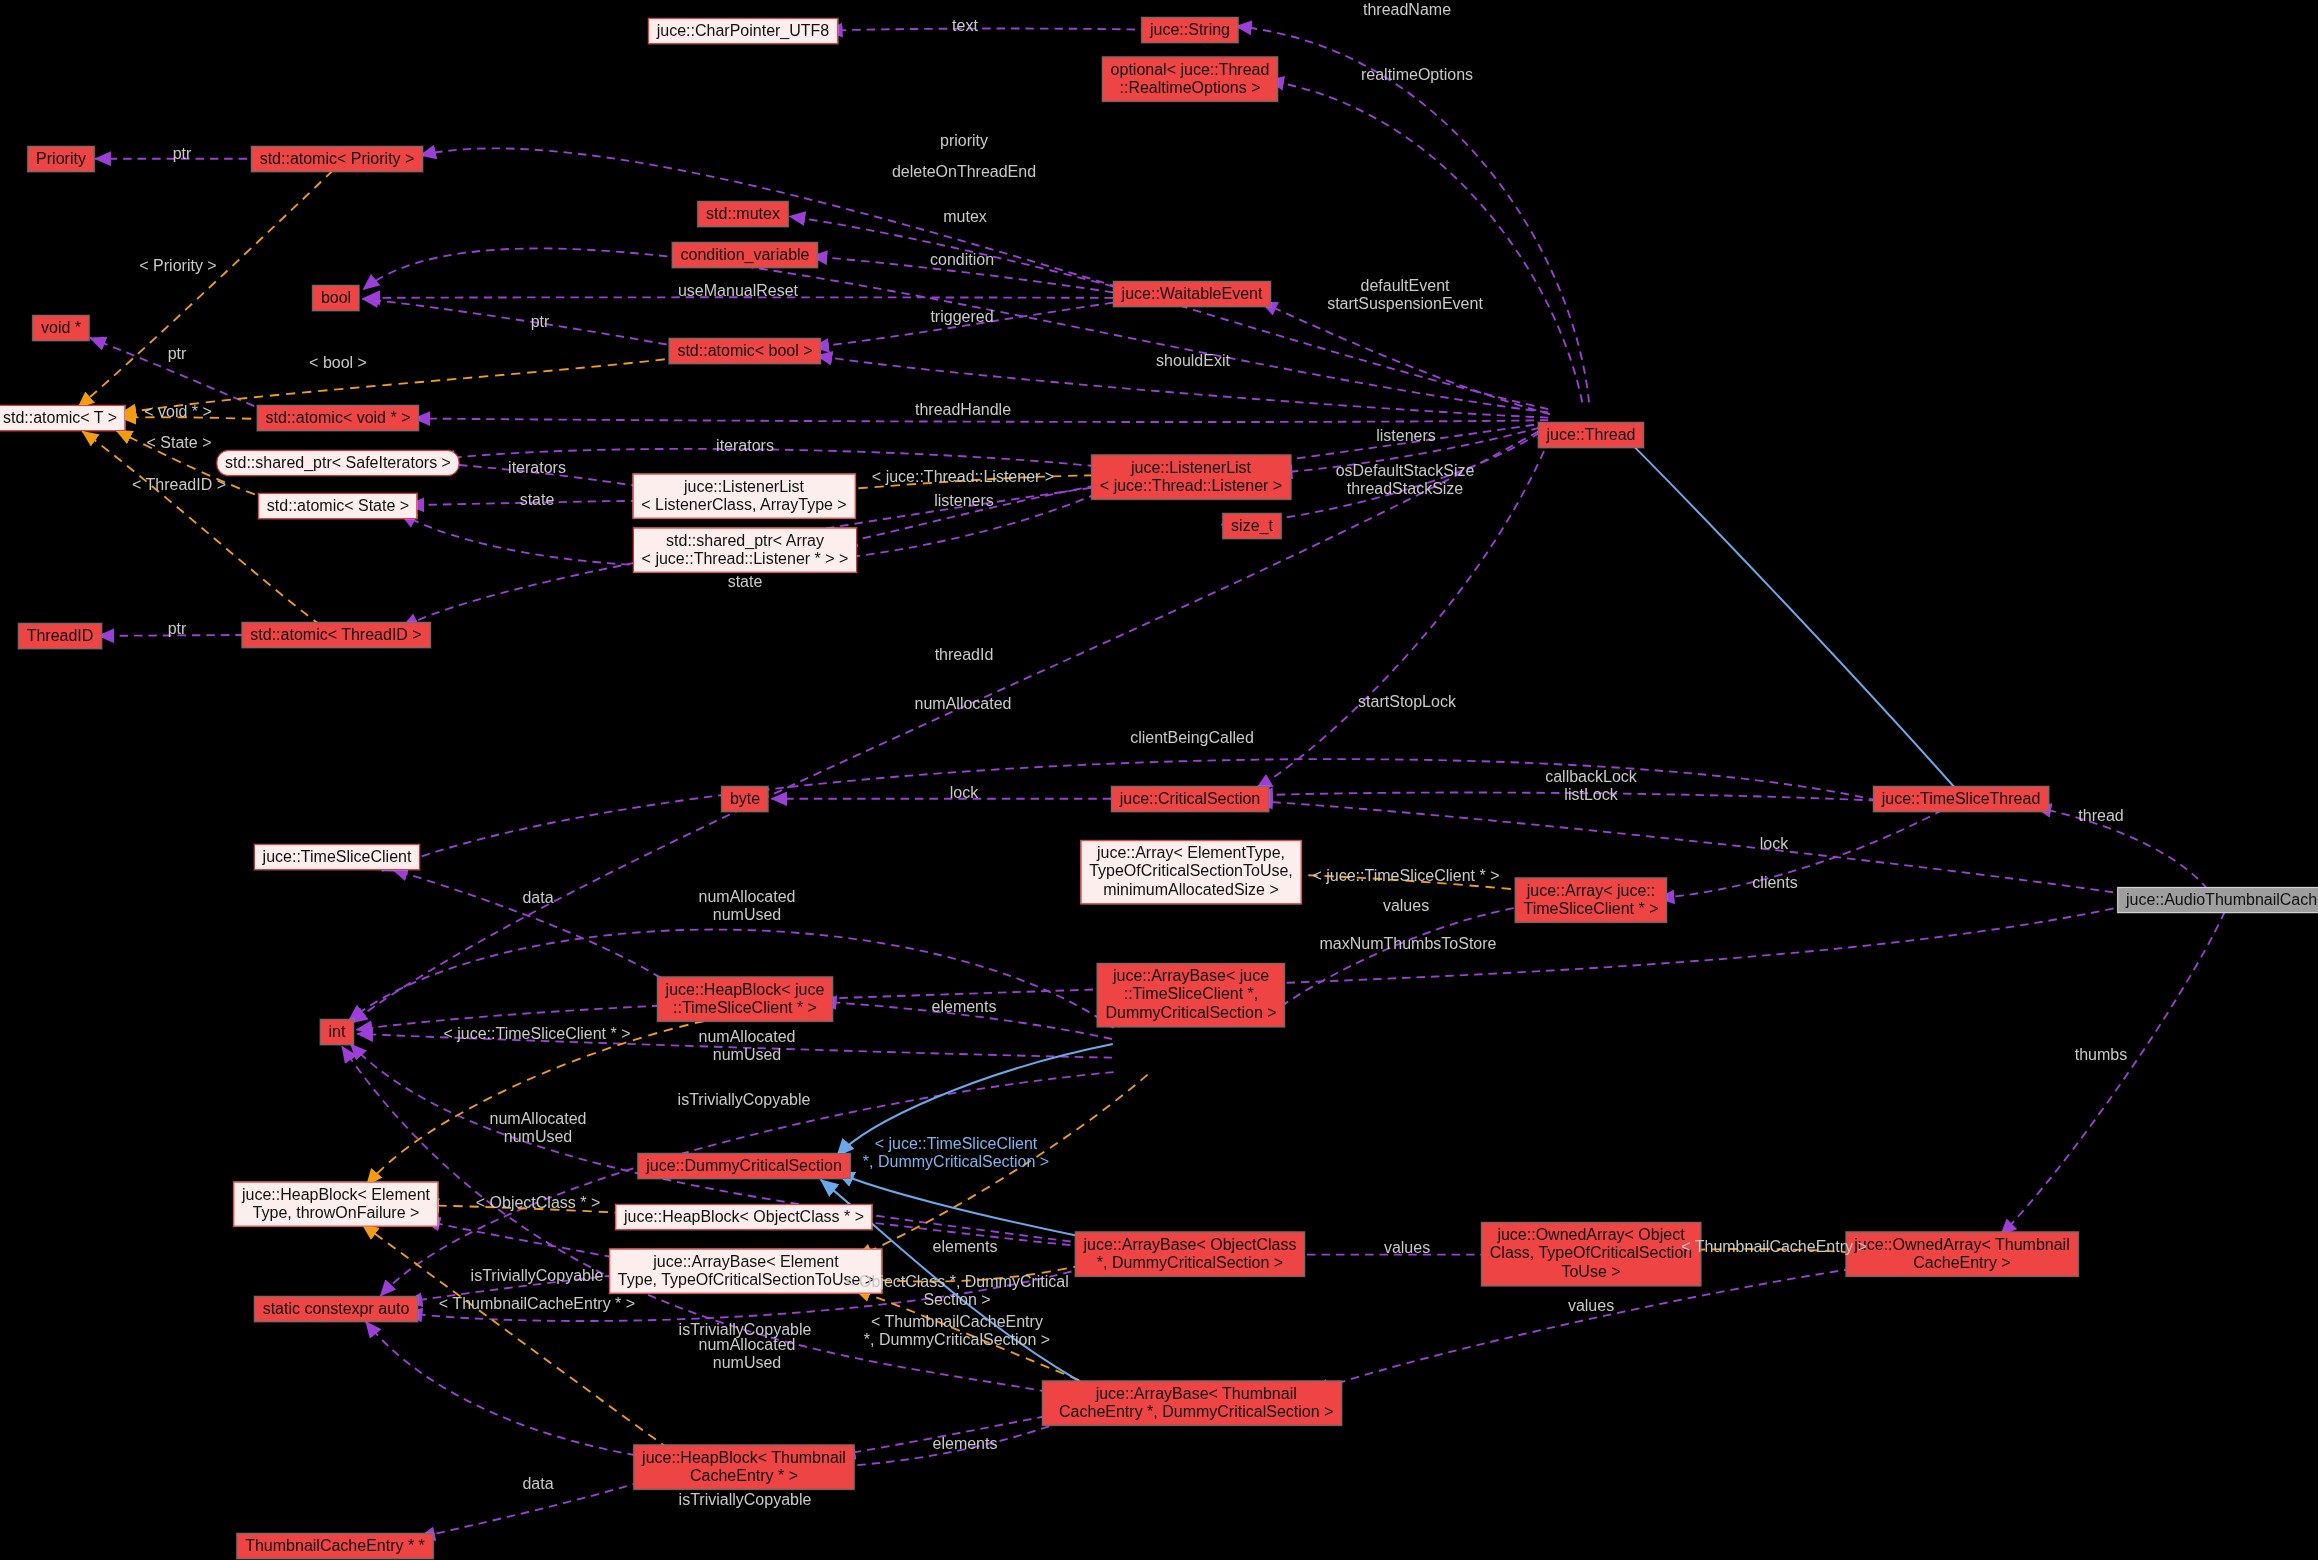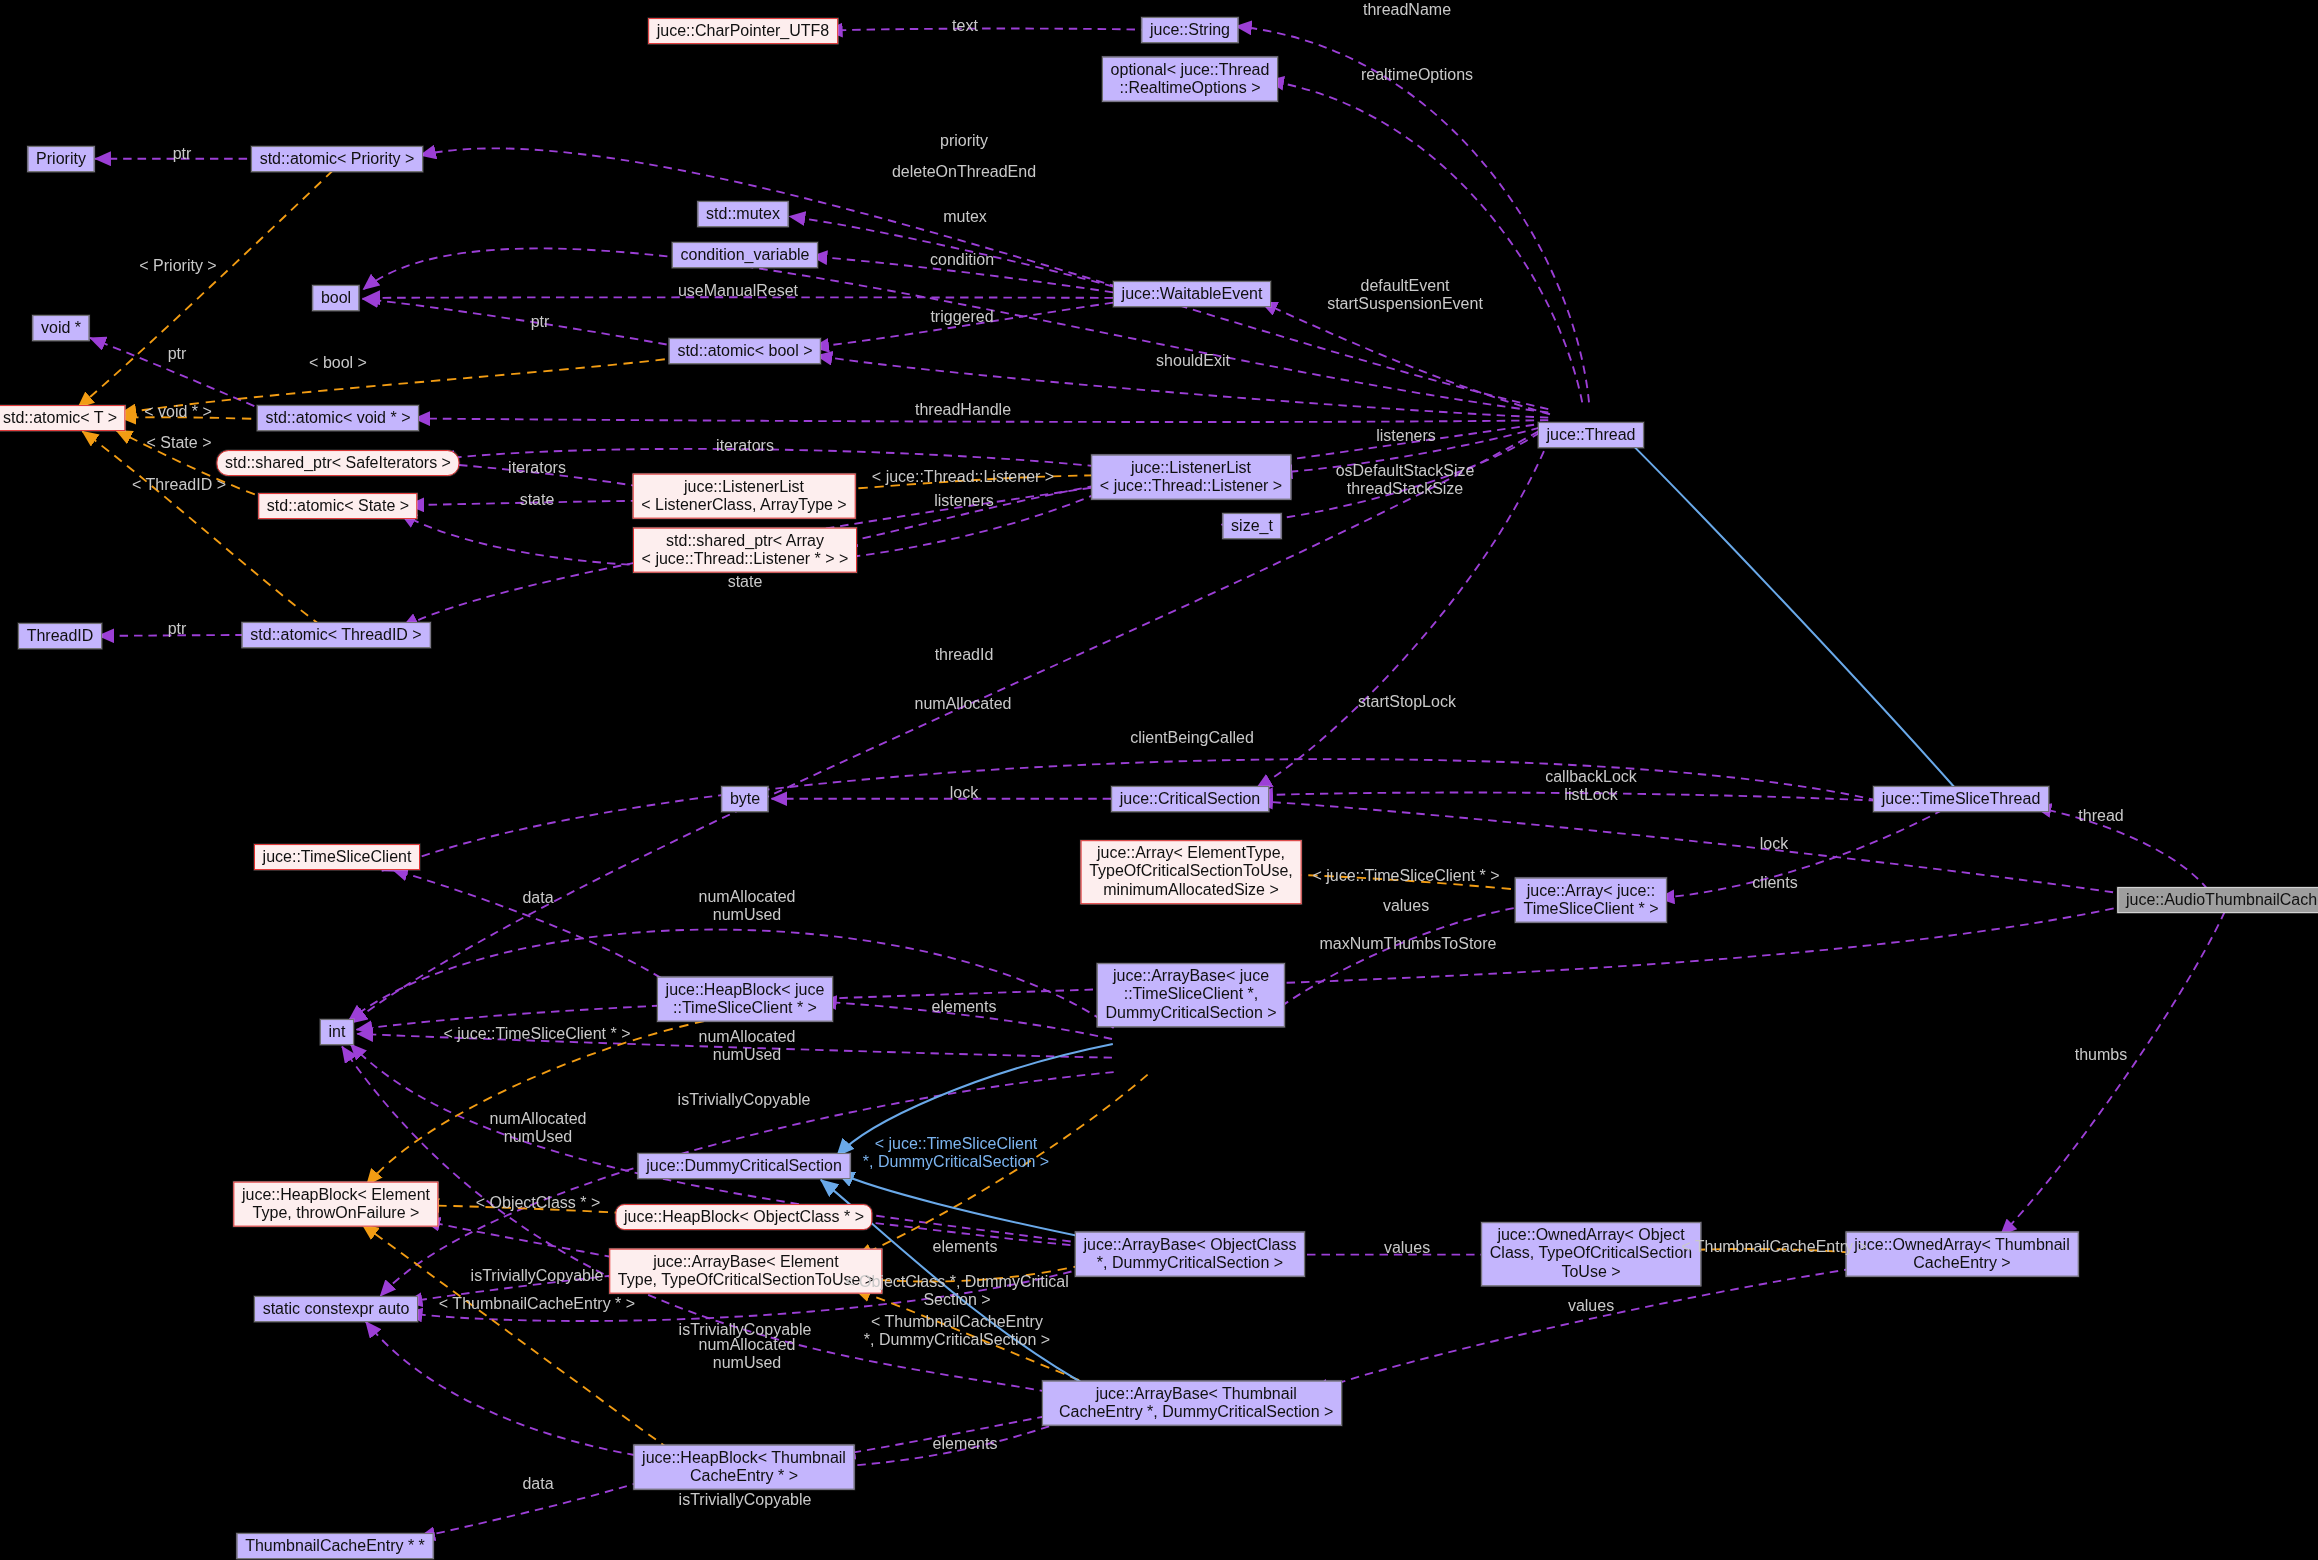--- a/index.html
+++ b/index.html
@@ -1,19 +1,19 @@
 <!DOCTYPE html>
 <html style="font-size:13.6px"><head>
 <meta charset="utf-8">
 <style>
   html,body{margin:0;padding:0;background:#000;}
   #canvas{position:relative;width:2319px;height:1561px;background:#000;overflow:hidden;
           font-family:"Liberation Sans", sans-serif;}
   #edges{position:absolute;left:0;top:0;}
-  .node{position:absolute;transform:translate(-50%,-50%);background:#c4b5fd;border:1.3px solid #6e6e6e;
+  .node{position:absolute;transform:translate(-50%,-50%);background:#ef4444;border:1.3px solid #6e6e6e;
         color:#101010;font-size:16px;line-height:1.18;padding:2.5px 7.6px;white-space:nowrap;text-align:center;
         box-shadow:0 0 0 0.8px rgba(255,255,255,.15);}
   .node.template{background:#fdeeee;border:1.7px solid #e03030;}
   .node.main{background:#9e9e9e;border:1.3px solid #d6d6d6;}
   .edge-label{position:absolute;transform:translate(-50%,-50%);color:#c9c9c9;font-size:16px;line-height:1.12;
         white-space:nowrap;text-align:center;}
   .edge-label.blue{color:#7cb4ef;}
 </style>
 </head>
 <body>
@@ -218,21 +218,21 @@
         <div>::TimeSliceClient *,</div>
         <div>DummyCriticalSection &gt;</div>
       </div>
       <div class="node" style="left: 744px; top: 1166px;">
         <div>juce::DummyCriticalSection</div>
       </div>
       <div class="node template" style="left: 336px; top: 1204px;">
         <div>juce::HeapBlock&lt; Element</div>
         <div>Type, throwOnFailure &gt;</div>
       </div>
-      <div class="node template" style="left: 744px; top: 1217px; border-radius: 9px;">
+      <div class="node template" style="left: 744px; top: 1217px;">
         <div>juce::HeapBlock&lt; ObjectClass * &gt;</div>
       </div>
       <div class="node template" style="left: 746px; top: 1271px;">
         <div>juce::ArrayBase&lt; Element</div>
         <div>Type, TypeOfCriticalSectionToUse &gt;</div>
       </div>
       <div class="node" style="left: 336px; top: 1309px;">
         <div>static constexpr auto</div>
       </div>
       <div class="node" style="left: 1190px; top: 1254px;">

